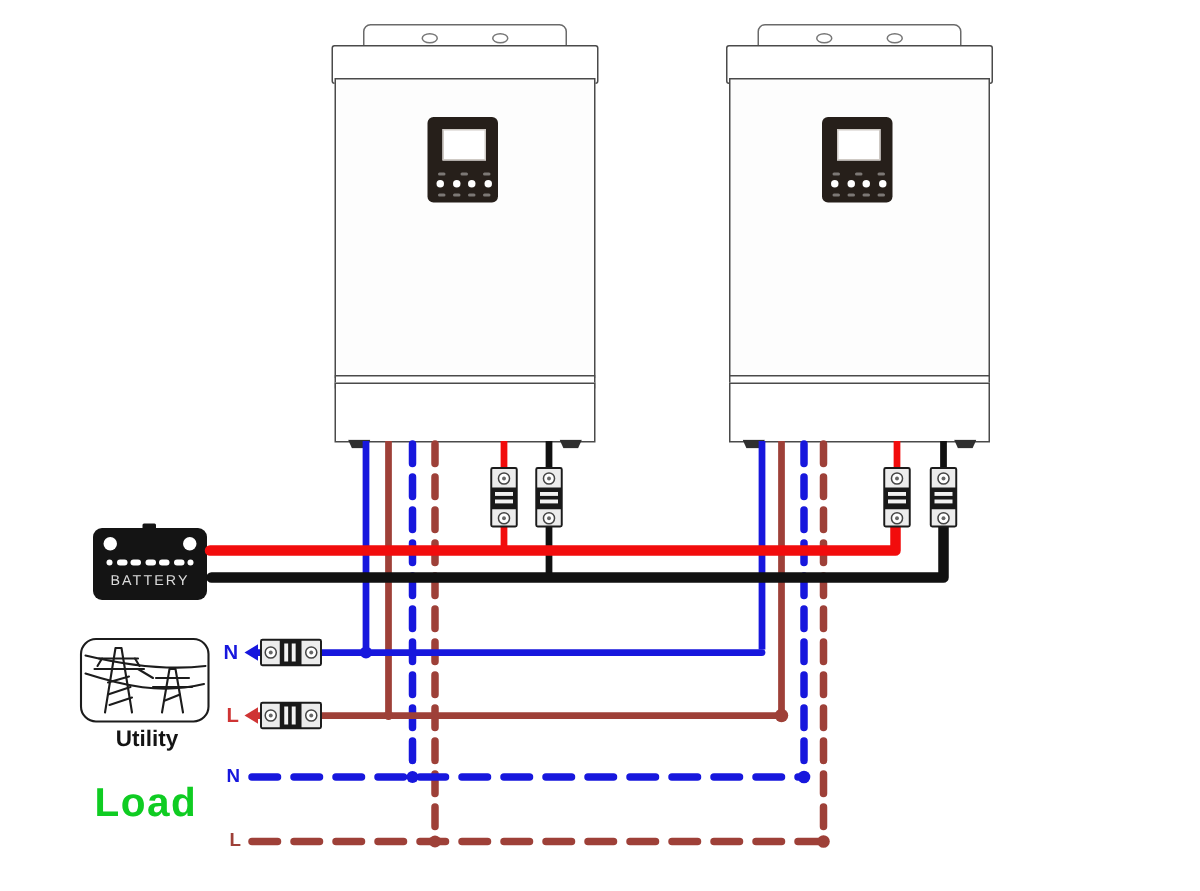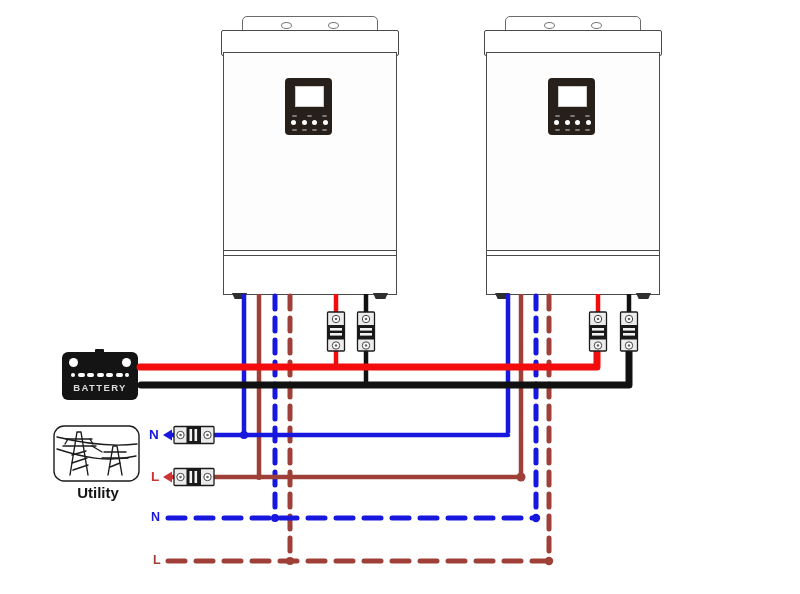--- a/index.html
+++ b/index.html
@@ -35,21 +35,21 @@
   
   .battery{position:absolute;left:62px;top:352px;width:76px;height:48px;background:#141414;border-radius:6px;}
   .battery .nub{position:absolute;left:33px;top:-3px;width:9px;height:4px;background:#141414;border-radius:1px;}
   .term{position:absolute;top:6px;width:9px;height:9px;border-radius:50%;background:#fff;}
   .term.t1{left:7px;} .term.t2{right:7px;}
   .cellrow{position:absolute;left:0;right:0;top:21px;display:flex;justify-content:center;
     align-items:center;gap:2.5px;}
   .cdot{width:4px;height:4px;border-radius:50%;background:#fff;}
   .cdash{width:7px;height:3.5px;border-radius:2px;background:#fff;}
   .batlabel{position:absolute;left:0;right:0;top:30px;text-align:center;color:#dcdcdc;
-    font-size:9.5px;font-weight:bold;letter-spacing:1.4px;}
+    font-size:9.5px;font-weight:normal;letter-spacing:1.4px;}
   
   .utilbox{position:absolute;left:52px;top:422px;width:90px;height:62px;}
   .utillabel{position:absolute;left:56px;top:484px;width:84px;text-align:center;
     font-size:15px;font-weight:600;color:#141414;}
   .loadlabel{position:absolute;left:63px;top:520px;font-size:27px;font-weight:bold;
     color:var(--load-label);letter-spacing:1px;}
   .wlabel{position:absolute;font-weight:bold;}
   .wlabel.n1{left:149px;top:427px;font-size:13.5px;color:var(--neutral-wire);}
   .wlabel.l1{left:151px;top:469px;font-size:13.5px;color:var(--utility-line-label);}
   .wlabel.n2{left:151px;top:510px;font-size:12.5px;color:var(--neutral-wire);}
@@ -157,20 +157,21 @@
         <path d="M52,30 h22 M50,36 h26"></path>
         <path d="M58,45 L68,41"></path>
         <path d="M5,15 C30,21 60,25 85,22"></path>
         <path d="M5,27 C30,35 55,41 84,34"></path>
         <path d="M40,24 L50,30"></path>
       </g>
     </svg>
   </div>
   <div class="utillabel">Utility</div>
 
+  <div class="loadlabel">Load</div>
 
   <div class="wlabel n1">N</div>
   <div class="wlabel l1">L</div>
   <div class="wlabel n2">N</div>
   <div class="wlabel l2">L</div>
 
   <svg id="wires" width="800" height="594" viewBox="0 0 800 594">
 
     <g stroke-width="4.5" fill="none" stroke-linecap="butt">
       <path d="M244,294 V433" stroke="var(--neutral-wire)"></path>

